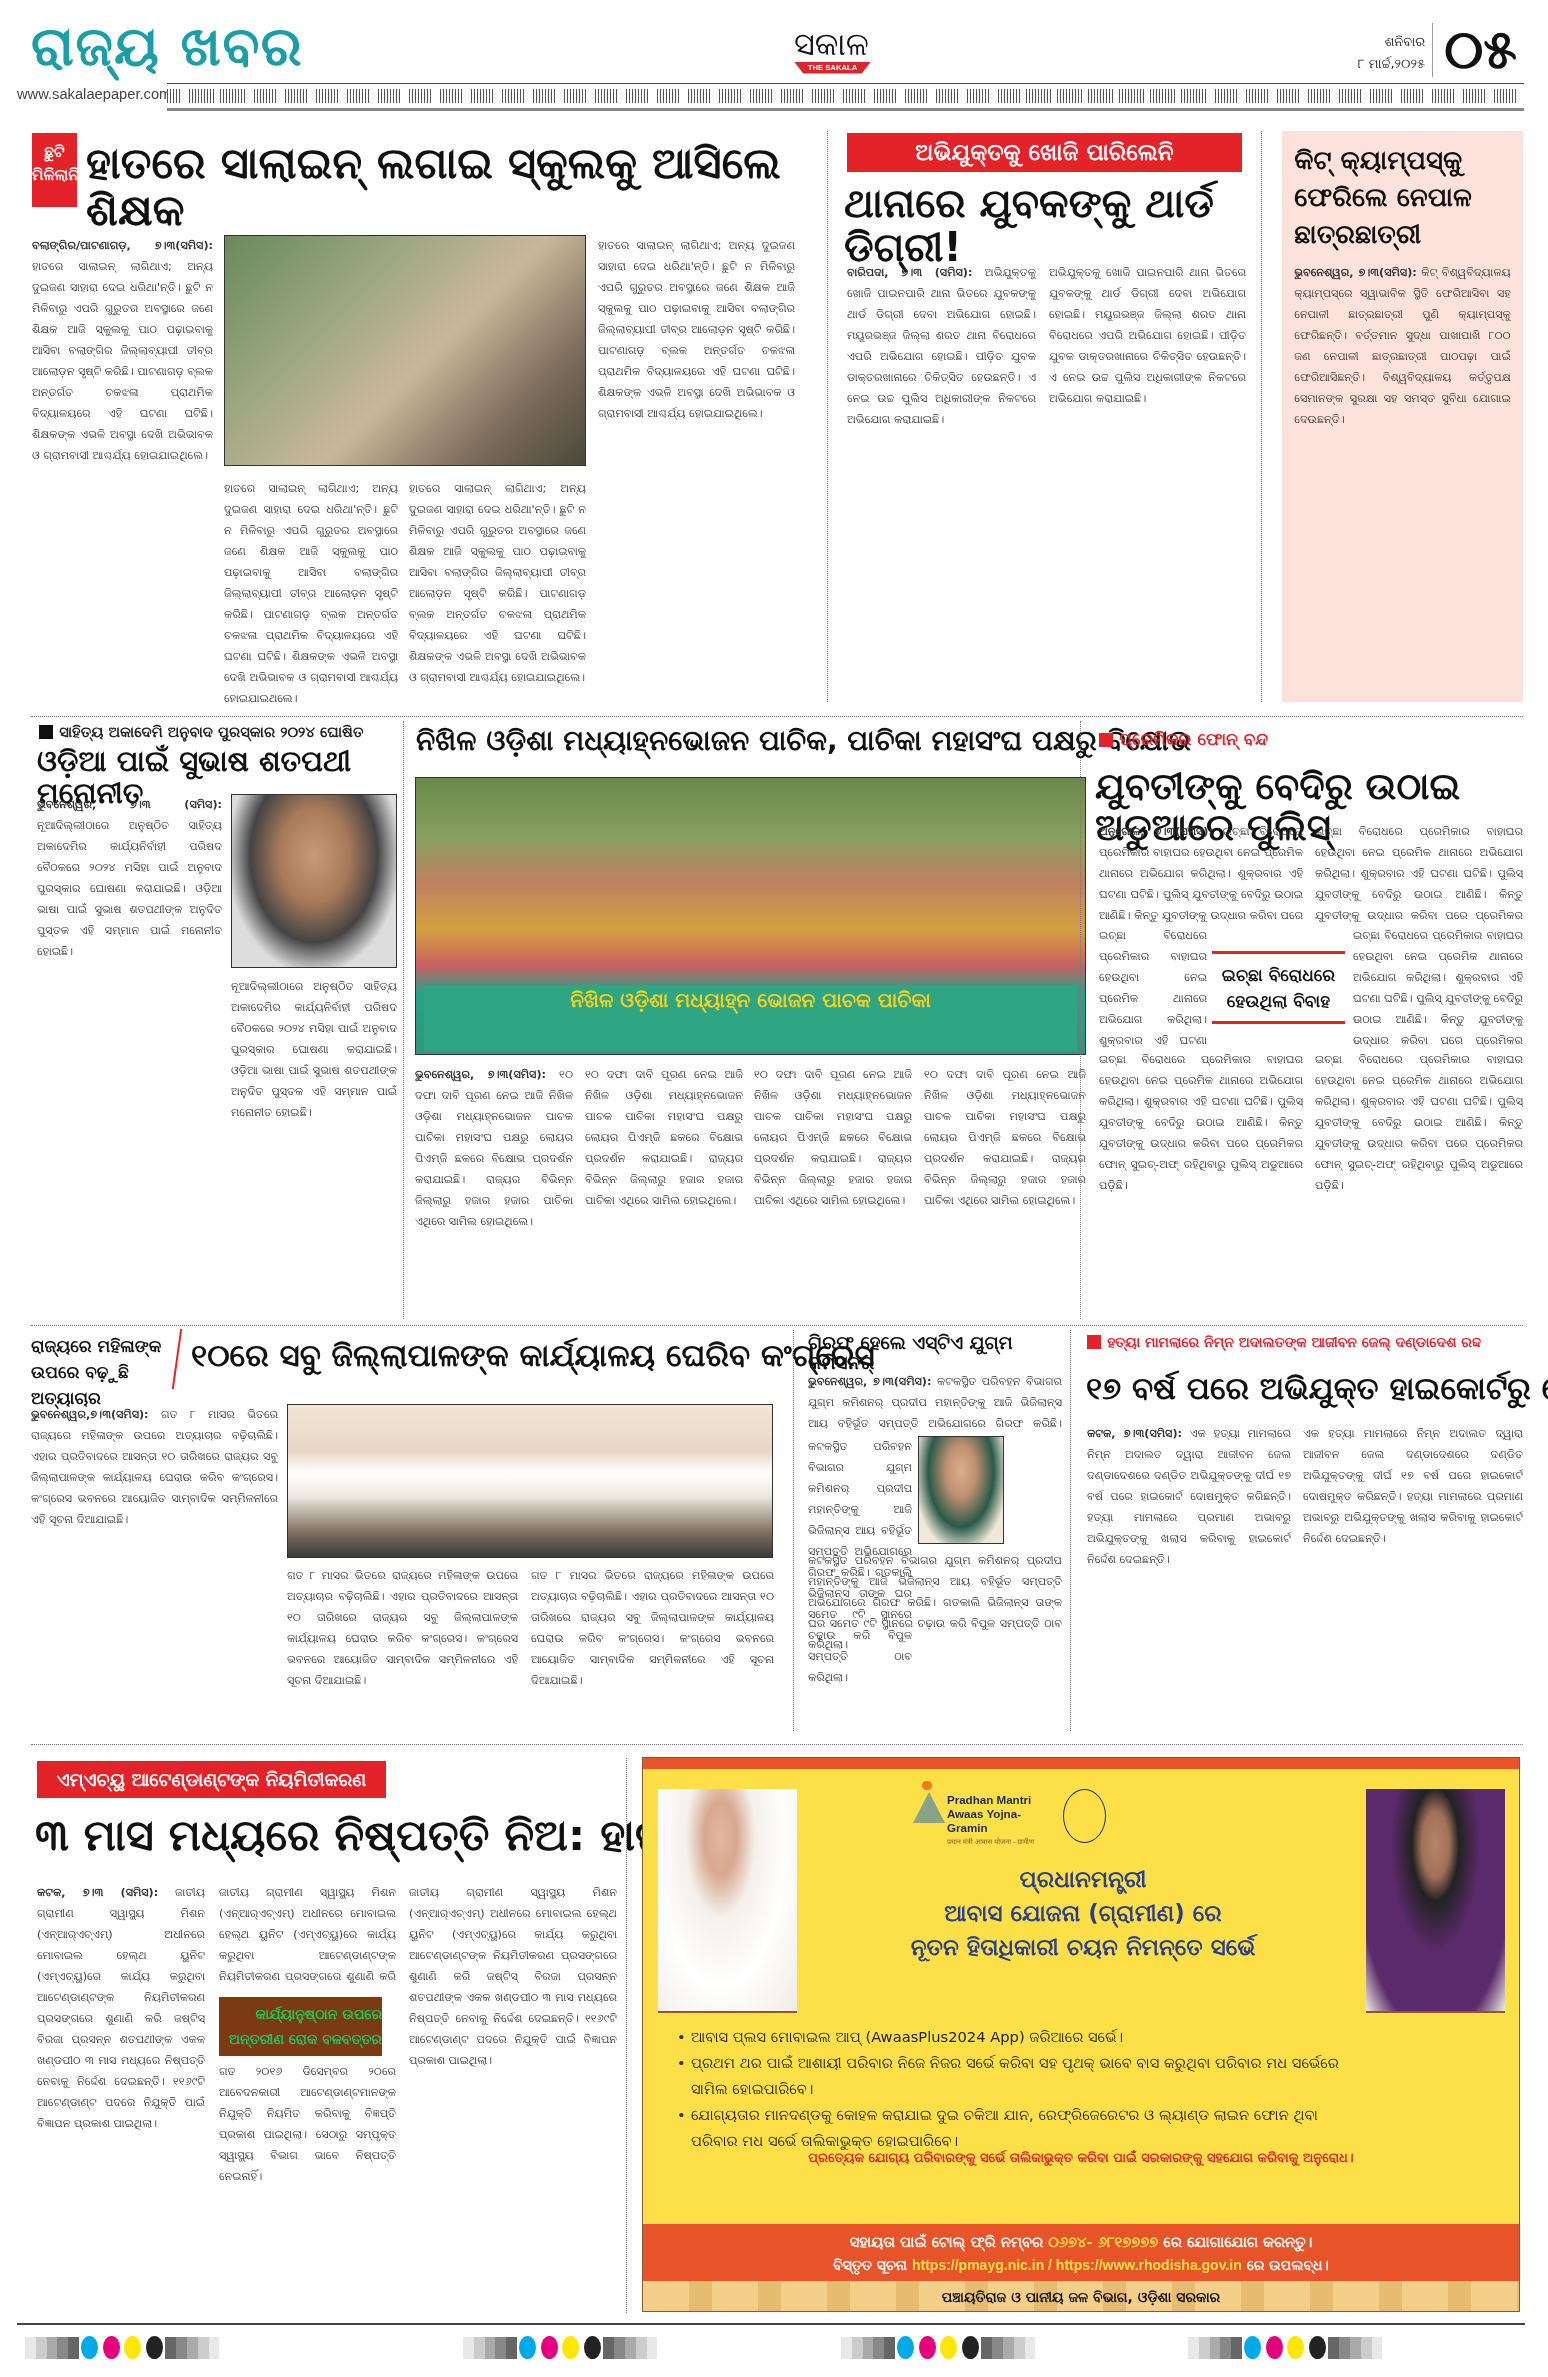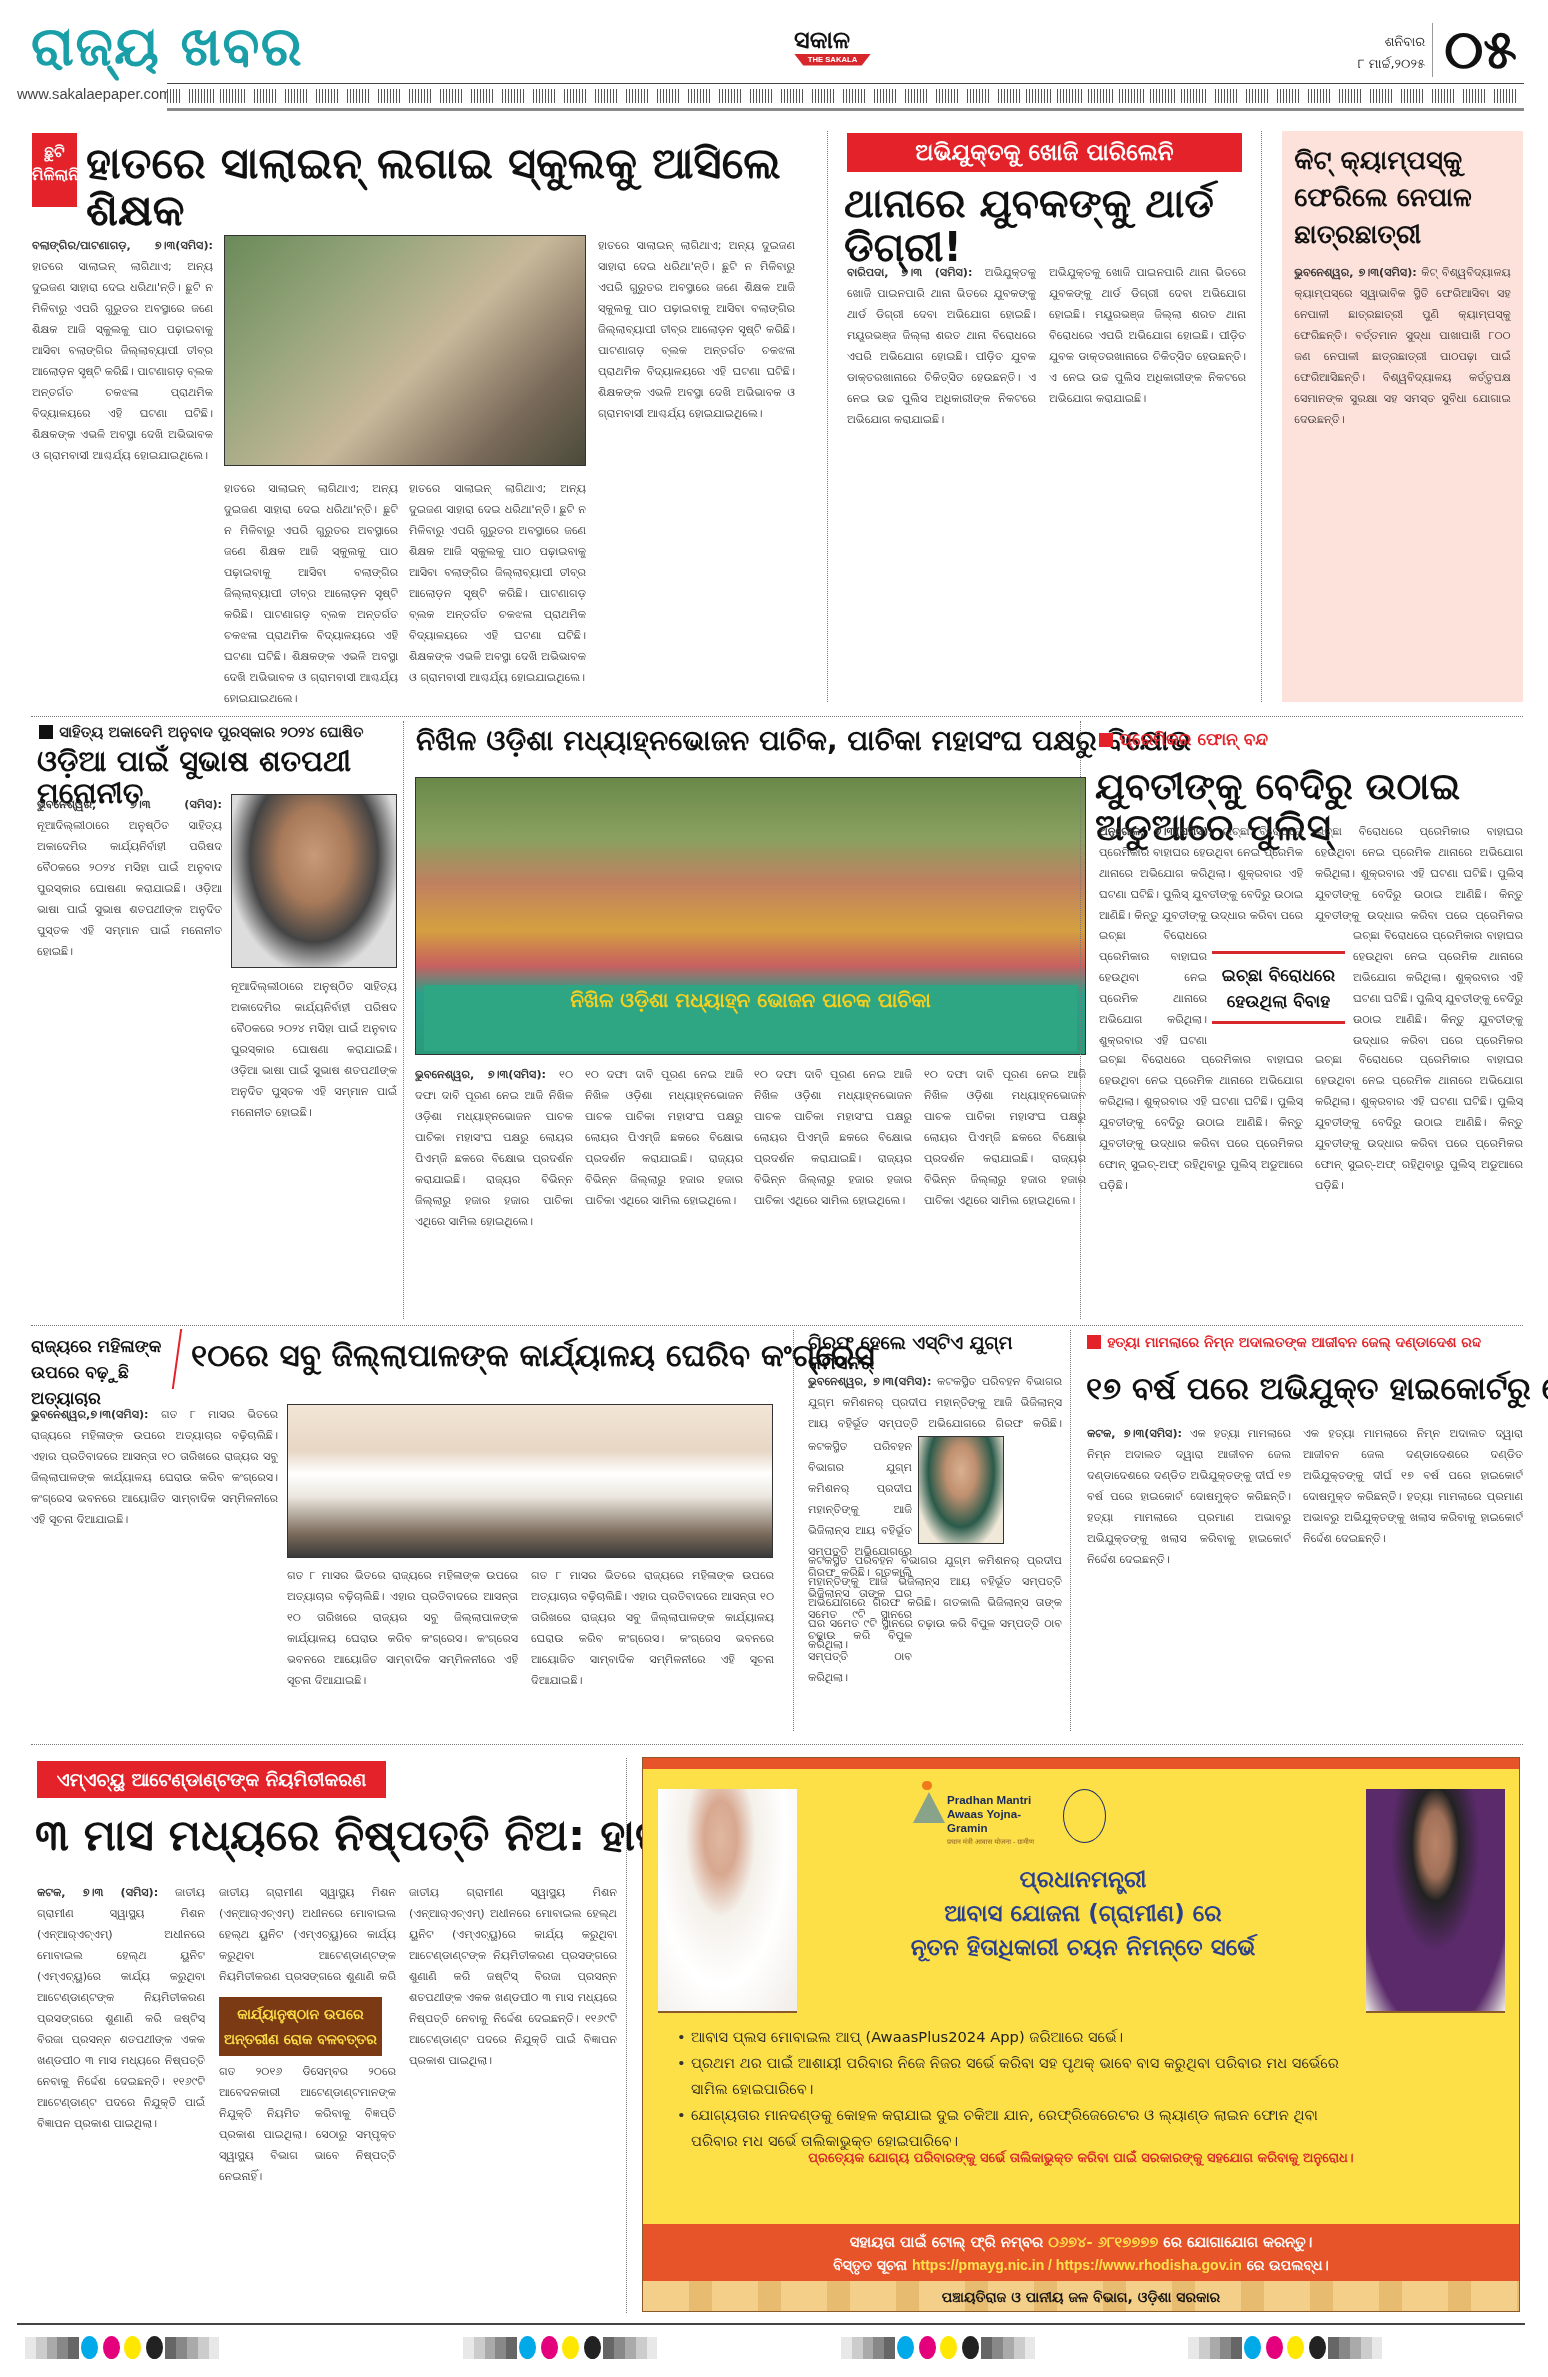--- a/index.html
+++ b/index.html
@@ -3,36 +3,36 @@
 <meta charset="utf-8">
 <style>
   * { box-sizing: border-box; margin: 0; padding: 0; }
   body { width: 1548px; height: 2377px; background: #fff; font-family: "DejaVu Sans", sans-serif; color: #222; position: relative; overflow: hidden; }
   .abs { position: absolute; }
   .masthead-title { left: 31px; top: 15.4px; font-size: 54px; font-weight: bold; color: #1a9fa8; letter-spacing: 1.5px; }
   .site-url { left: 17px; top: 86px; font-family: "Liberation Sans", sans-serif; font-size: 14.7px; color: #444; }
   .barcode { left: 167px; top: 83px; width: 1357px; height: 28px; border-top: 1.5px solid #444; border-bottom: 3.1px solid #888;
     background: repeating-linear-gradient(90deg, #555 0 0.8px, #fff 0.8px 3.1px); background-clip: content-box; padding: 4.6px 0 4.6px 0; }
   .logo { left: 794px; top: 28px; width: 77px; }
-  .logo-word { font-size: 24px; font-weight: bold; color: #111; line-height: 1; }
+  .logo-word { font-size: 32px; font-weight: normal; color: #111; line-height: 1; }
   .logo-tag { margin-top: 1.5px; background: #d8262d; color: #fff; font-family: "Liberation Sans", sans-serif; font-size: 7.7px; font-weight: bold; text-align: center; padding: 1.5px 0; clip-path: polygon(0 0,100% 0,88% 100%,12% 100%); }
   .dateblock { right: 123px; top: 31px; text-align: right; font-size: 13px; line-height: 21.6px; color: #222; }
   .pagenum { right: 31px; top: 23px; font-size: 54px; font-weight: bold; color: #111; padding-left: 10.8px; border-left: 0.8px solid #999; line-height: 54px; }
 
   .redbox { background: #e3222a; color: #fff; font-weight: bold; text-align: center; }
   .hl { font-weight: bold; color: #111; line-height: 1.1; }
   .kicker-red { color: #e3222a; font-weight: bold; }
   .sq { display: inline-block; width: 14px; height: 14px; margin-right: 6.2px; vertical-align: -1.5px; }
   .body-txt { font-size: 11.2px; line-height: 21px; color: #333; text-align: justify; overflow: hidden; }
   .dotv { border-left: 1.5px dotted #777; }
   .doth { border-top: 1.5px dotted #777; }
   .photo { border: 0.8px solid #333; overflow: hidden; }
   .pinkbox { background: #fde2dc; }
   .pullquote { border-top: 3.9px solid #d8262d; border-bottom: 3.9px solid #d8262d; text-align: center; font-size: 23px; font-weight: bold; line-height: 34px; padding: 7.7px 0; color: #111; }
-  .brownbox { background: #7b3a14; color: #fde047; text-align: center; font-weight: bold; }
+  .brownbox { background: #7b3a14; color: #22c55e; text-align: right; font-weight: bold; }
   .ad { background: #fde047; border: 0.8px solid #8a5a2a; overflow: hidden; }
   .ad-topbar { height: 10.8px; background: #e8542a; }
   .ad-orange { background: #e8542a; color: #fff; text-align: center; }
   .bullet { font-size: 14.7px; line-height: 26px; color: #222; padding-left: 17px; position: relative; }
   .bullet::before { content: "•"; position: absolute; left: 3.1px; color: #333; }
   .colorbar { height: 21.6px; display: flex; align-items: center; gap: 0; }
   .gray { width: 10.8px; height: 21.6px; }
   .dot { width: 17px; height: 23px; border-radius: 50%; margin: 0 2.3px; }
 </style>
 </head>

